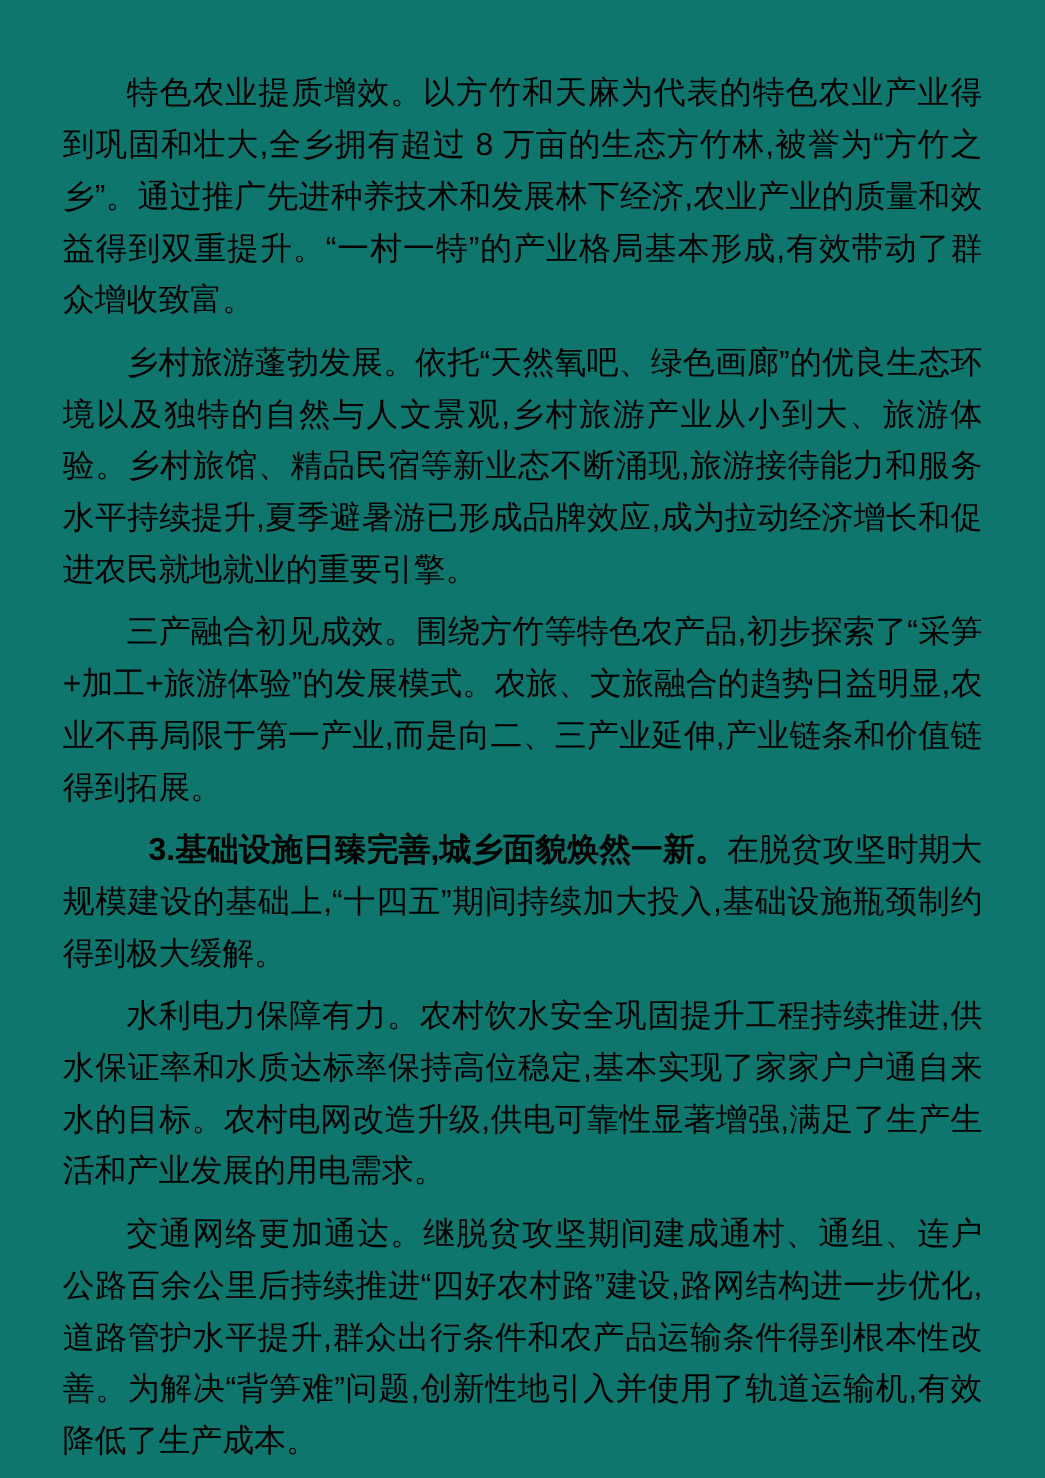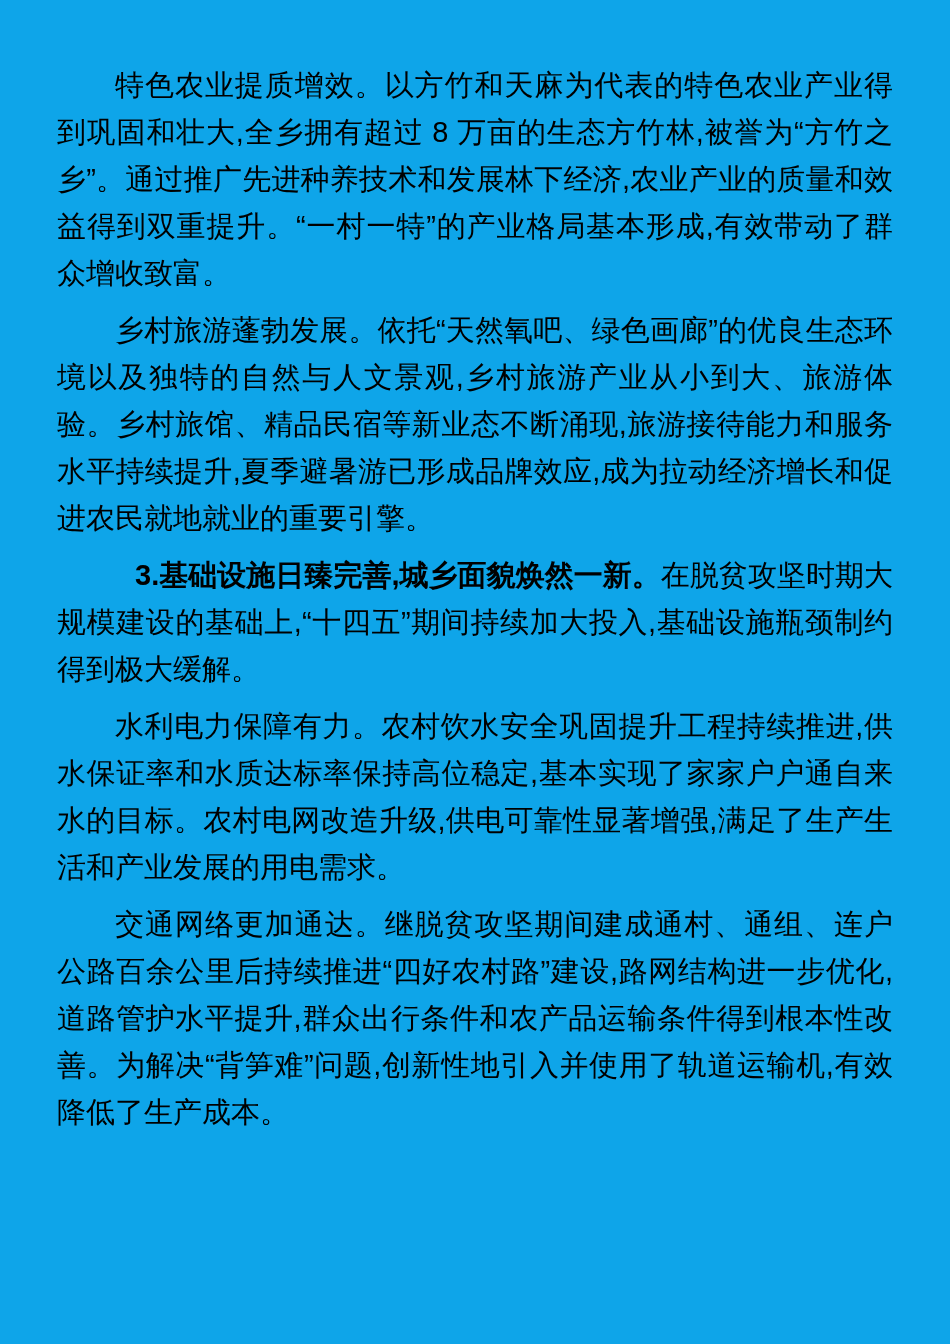--- a/index.html
+++ b/index.html
@@ -10,21 +10,21 @@
   body {
     width: 950px;
     height: 1344px;
     overflow: hidden;
     font-family: "Liberation Sans", "DejaVu Sans", sans-serif;
   }
   .page {
     box-sizing: border-box;
     width: 950px;
     height: 1344px;
-    background: #0ea5e9;
+    background: #0f766e;
     padding: 62px 57px 0 57px;
   }
   .doc-body {
     color: #000000;
   }
   .para {
     margin: 0 0 10px 0;
     font-size: 29px;
     line-height: 47px;
     text-align: justify;
@@ -36,17 +36,18 @@
   .run { font-weight: 400; }
   .run.bold { font-weight: 700; margin-left: 20px; }
 </style>
 </head>
 <body>
 
 <div class="page">
   <div class="doc-body" id="doc-body">
       <p class="para"><span class="run">特色农业提质增效。以方竹和天麻为代表的特色农业产业得到巩固和壮大,全乡拥有超过 8 万亩的生态方竹林,被誉为“方竹之乡”。通过推广先进种养技术和发展林下经济,农业产业的质量和效益得到双重提升。“一村一特”的产业格局基本形成,有效带动了群众增收致富。</span></p>
       <p class="para"><span class="run">乡村旅游蓬勃发展。依托“天然氧吧、绿色画廊”的优良生态环境以及独特的自然与人文景观,乡村旅游产业从小到大、旅游体验。乡村旅馆、精品民宿等新业态不断涌现,旅游接待能力和服务水平持续提升,夏季避暑游已形成品牌效应,成为拉动经济增长和促进农民就地就业的重要引擎。</span></p>
+      <p class="para"><span class="run">三产融合初见成效。围绕方竹等特色农产品,初步探索了“采笋+加工+旅游体验”的发展模式。农旅、文旅融合的趋势日益明显,农业不再局限于第一产业,而是向二、三产业延伸,产业链条和价值链得到拓展。</span></p>
       <p class="para"><span class="run bold">3.基础设施日臻完善,城乡面貌焕然一新。</span><span class="run">在脱贫攻坚时期大规模建设的基础上,“十四五”期间持续加大投入,基础设施瓶颈制约得到极大缓解。</span></p>
       <p class="para"><span class="run">水利电力保障有力。农村饮水安全巩固提升工程持续推进,供水保证率和水质达标率保持高位稳定,基本实现了家家户户通自来水的目标。农村电网改造升级,供电可靠性显著增强,满足了生产生活和产业发展的用电需求。</span></p>
       <p class="para"><span class="run">交通网络更加通达。继脱贫攻坚期间建成通村、通组、连户公路百余公里后持续推进“四好农村路”建设,路网结构进一步优化,道路管护水平提升,群众出行条件和农产品运输条件得到根本性改善。为解决“背笋难”问题,创新性地引入并使用了轨道运输机,有效降低了生产成本。</span></p>
     </div>
 </div>
 
 </body></html>

